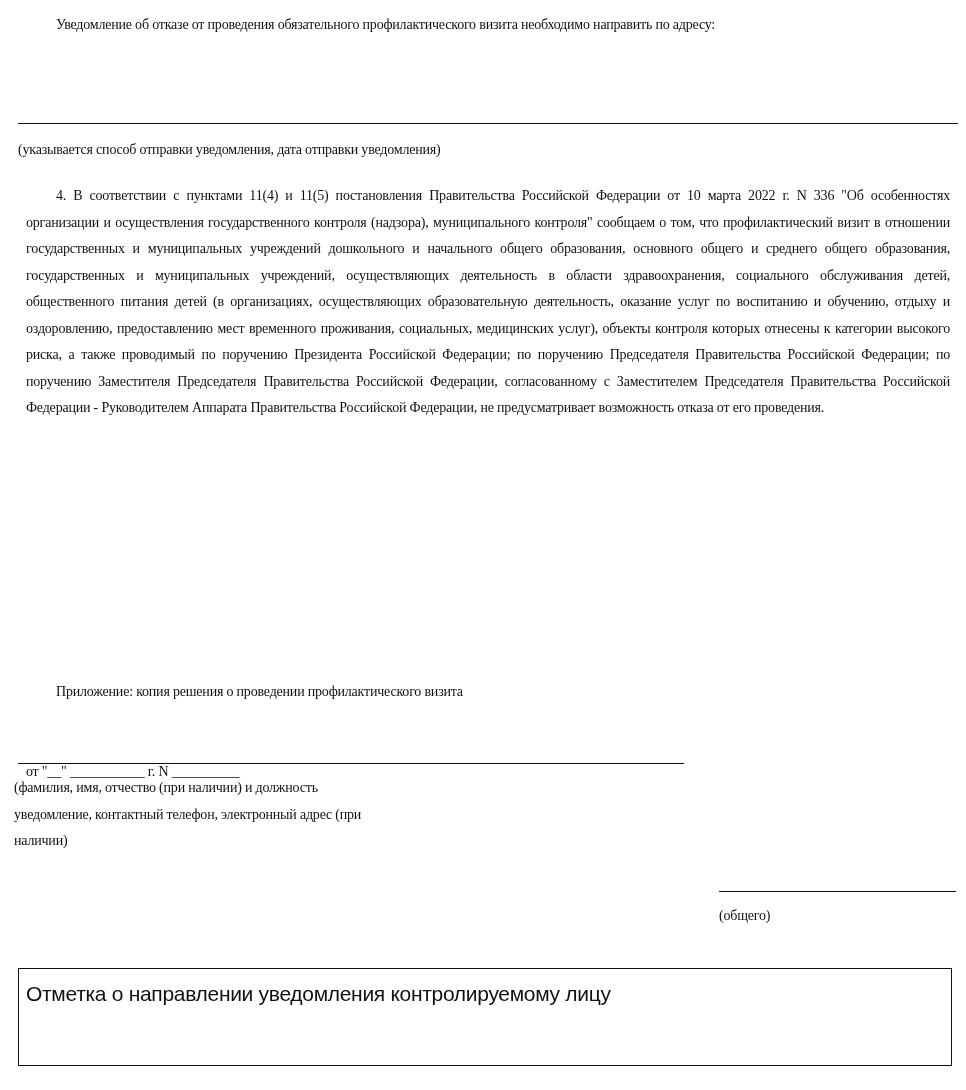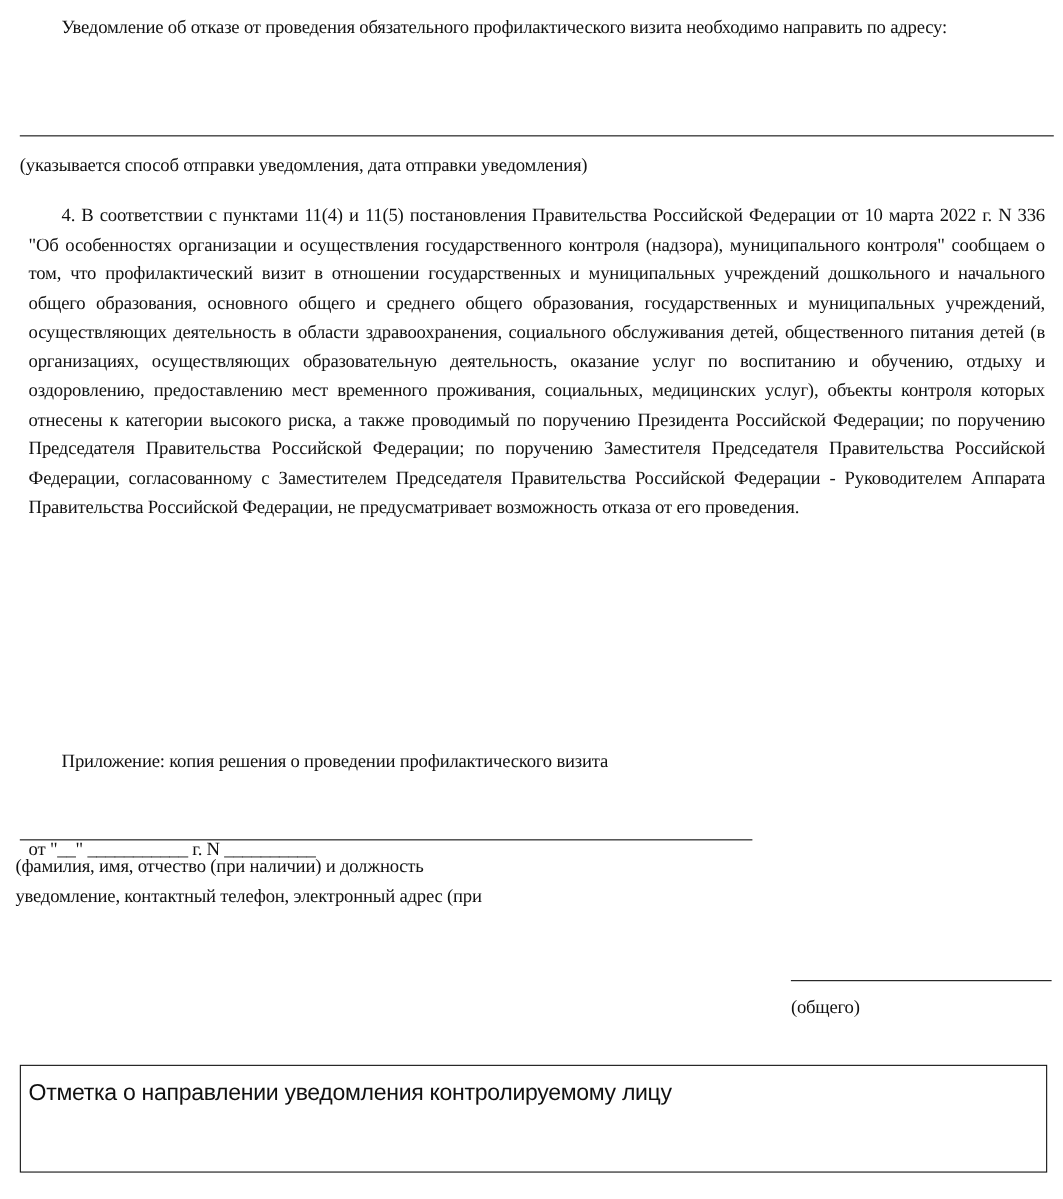--- a/index.html
+++ b/index.html
@@ -1,20 +1,20 @@
 <!DOCTYPE html>
 <html><head>
   <meta charset="utf-8">
   <style>
     html, body { margin: 0; padding: 0; background: #ffffff; }
     body {
       width: 966px; height: 1090px; position: relative; overflow: hidden;
       font-family: "Liberation Serif", serif; color: #111111;
     }
-    .serif { font-family: "Liberation Serif", serif; font-size: 17px; letter-spacing: -0.2px; }
+    .serif { font-family: "Liberation Serif", serif; font-size: 14px; letter-spacing: -0.2px; }
     .just {
       position: absolute; left: 26px; width: 924px;
       text-align: justify; line-height: 26.5px;
     }
     .line { position: absolute; height: 0; border-top: 1.5px solid #111; }
     .center { position: absolute; text-align: left; line-height: 26.5px; }
     .indent { text-indent: 30px; }
     .box {
       position: absolute; left: 18px; top: 968px; width: 934px; height: 98px;
       border: 1.5px solid #111; box-sizing: border-box;
@@ -38,20 +38,21 @@
 
   <div class="serif" style="position:absolute; left:26px; top:626px; line-height:26.5px; white-space:pre;">
     <div class="indent">Приложение: копия решения о проведении профилактического визита</div>
     <div>от "__" ___________ г. N __________</div>
   </div>
 
   <div class="line" style="left:18px; width:666px; top:763px;"></div>
   <div class="center serif" style="left:14px; width:666px; top:775px;">
     <div>(фамилия, имя, отчество (при наличии) и должность</div>
     <div>уведомление, контактный телефон, электронный адрес (при</div>
+    <div>наличии)</div>
   </div>
 
   <div class="line" style="left:719px; width:237px; top:891px;"></div>
   <div class="center serif" style="left:719px; width:237px; top:903px;">(общего)</div>
 
   <div class="box">
     <div class="box-label">Отметка о направлении уведомления контролируемому лицу</div>
   </div>
 
 </div>

